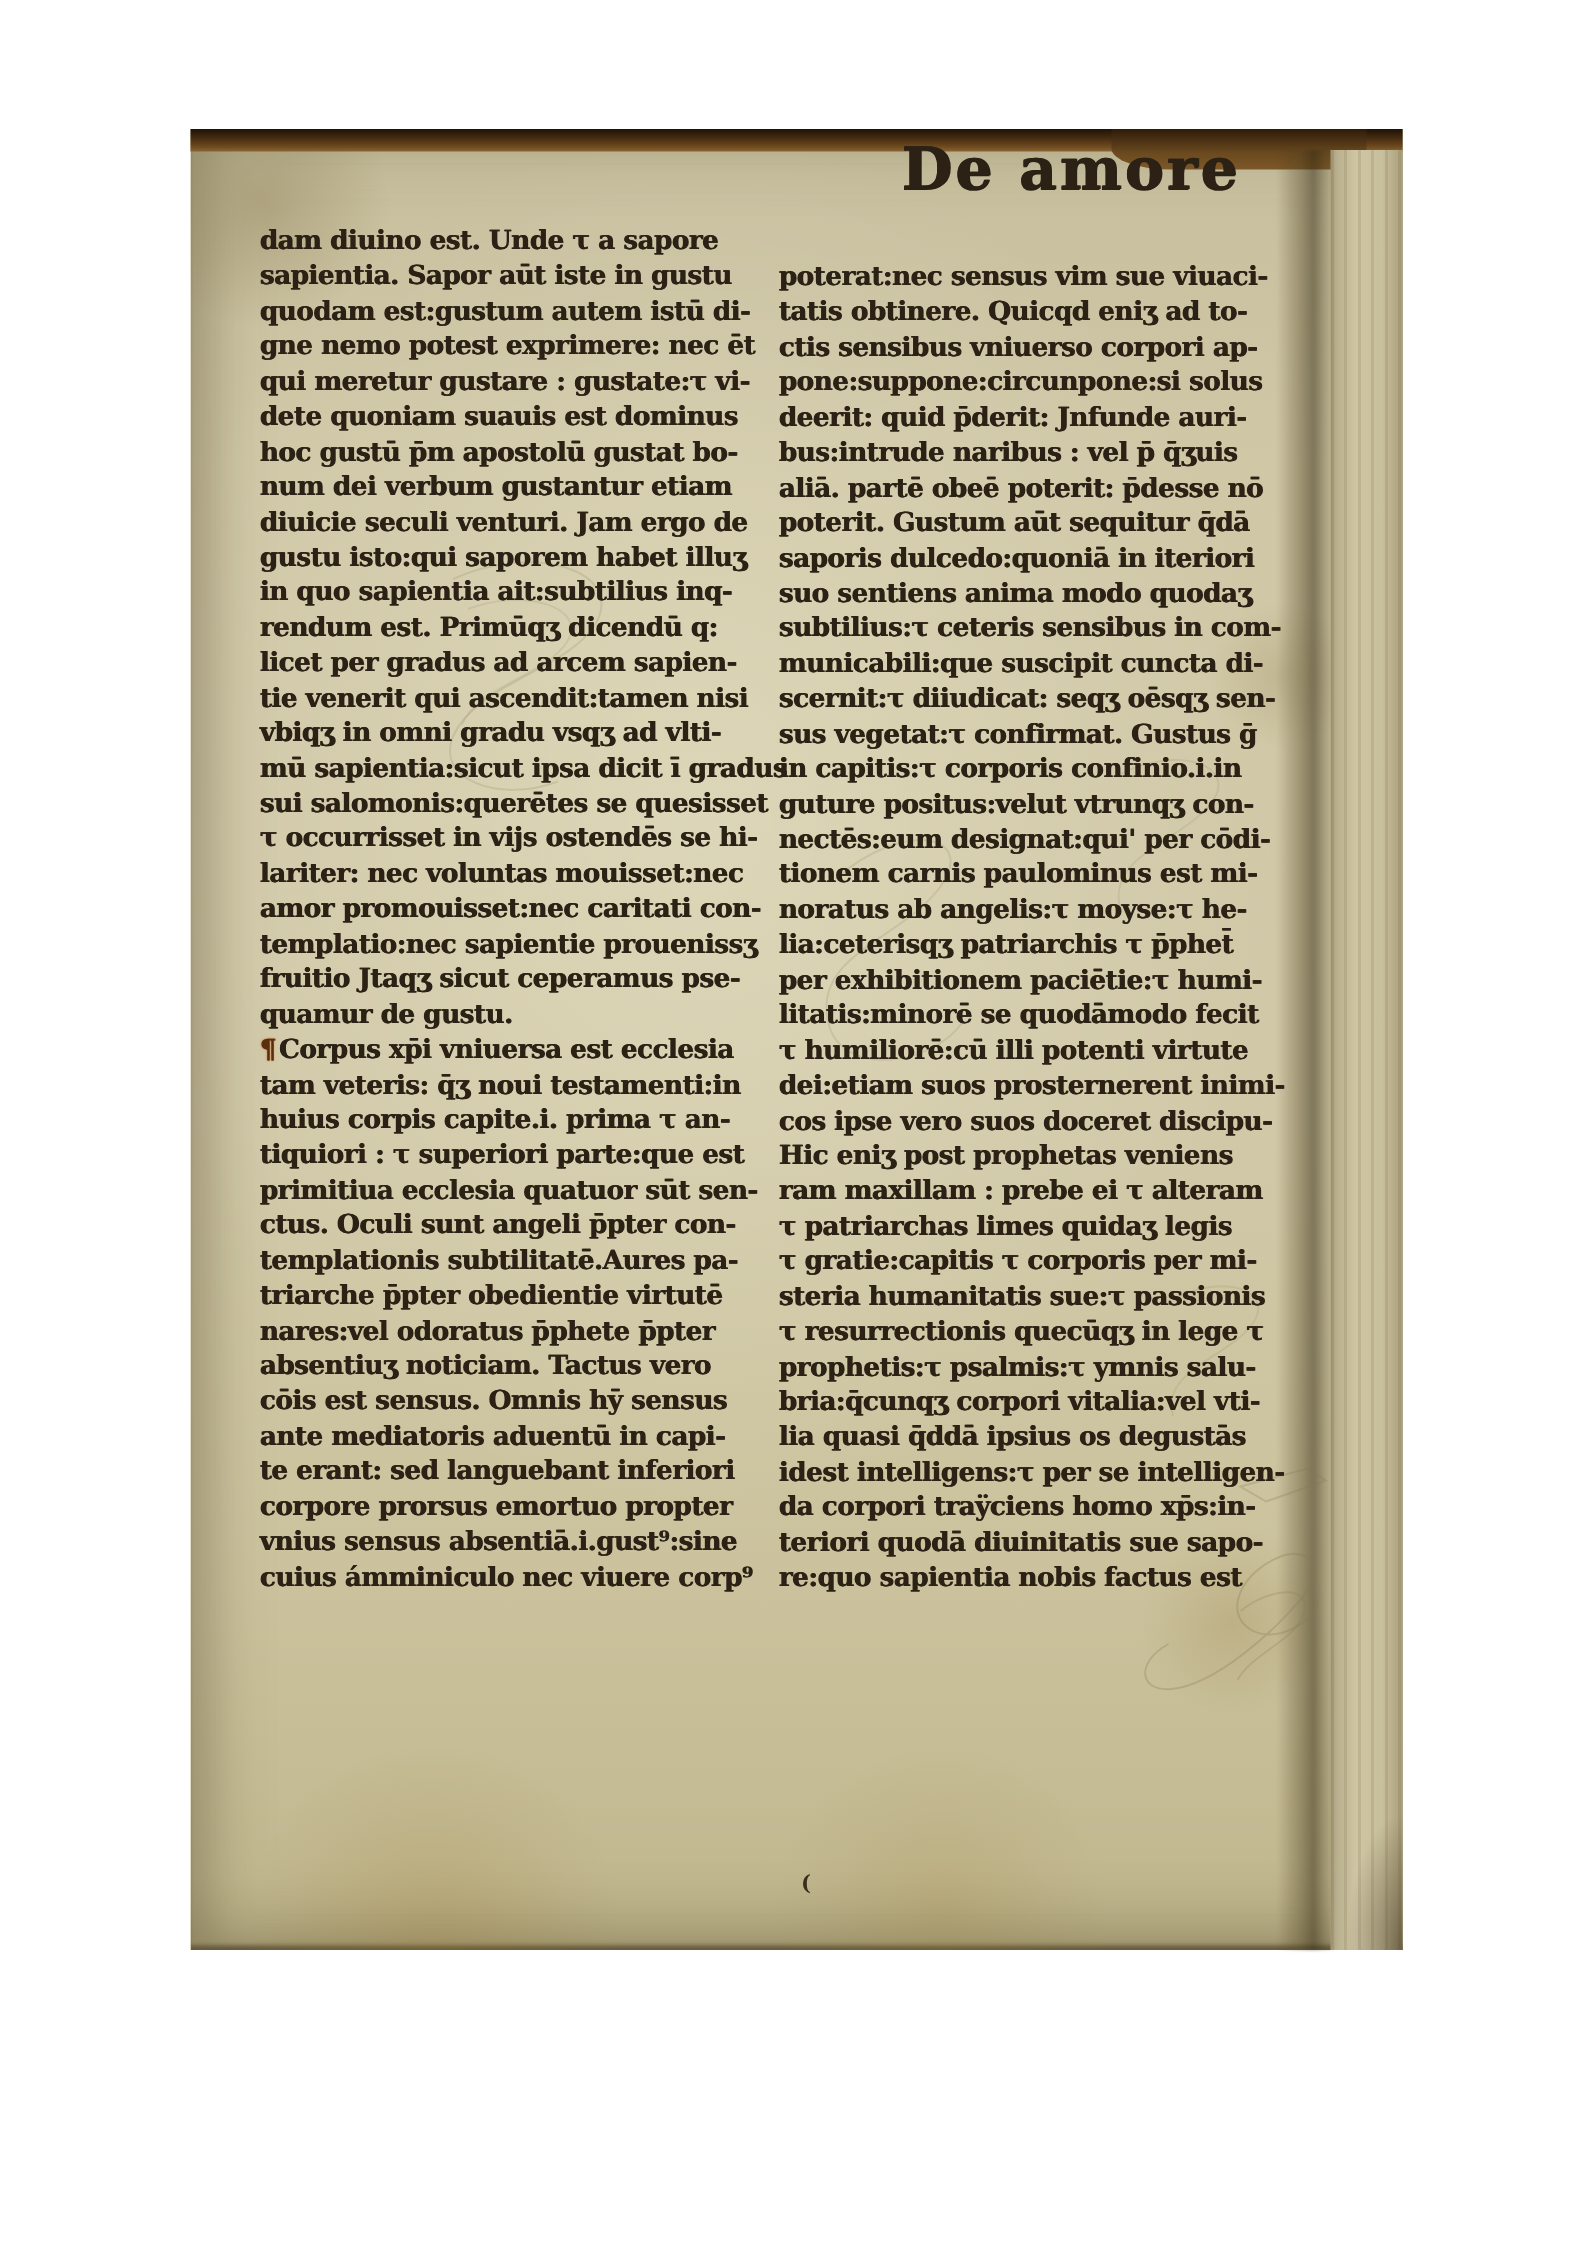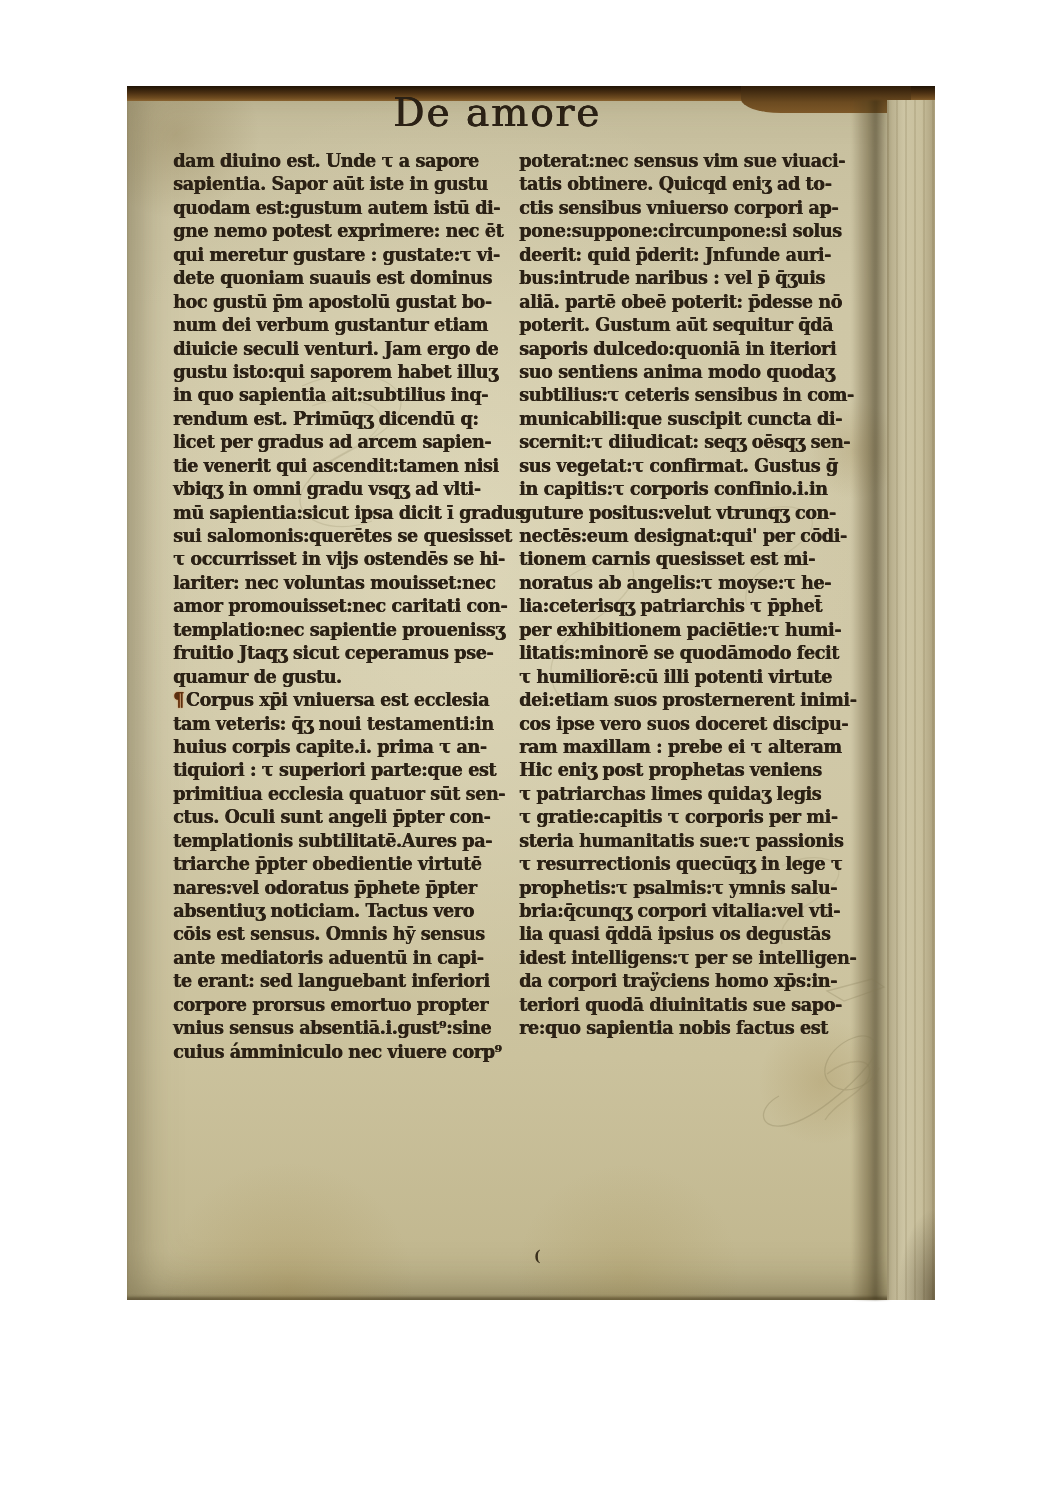--- a/index.html
+++ b/index.html
@@ -33,29 +33,29 @@
   .fore-edge::after{content:"";position:absolute;right:0;bottom:0;left:0;height:140px;
          background:radial-gradient(ellipse 120% 100% at 100% 100%, rgba(40,28,8,.45), rgba(0,0,0,0) 65%);}
   .gutter{position:absolute;top:14px;right:44px;width:40px;bottom:0;filter:blur(1px);
          background:linear-gradient(90deg, rgba(70,58,28,0) 0%, rgba(78,64,32,.38) 40%,
                     rgba(52,42,18,.52) 62%, rgba(80,68,38,.22) 85%, rgba(0,0,0,0) 100%);}
   
   .flourishes{position:absolute;inset:0;pointer-events:none;opacity:.55;}
   .flourishes path{fill:none;stroke:#847a55;stroke-width:1.3;}
   
   .content{position:absolute;inset:0;color:#2b2115;}
-  .running-title{position:absolute;left:40px;top:4px;width:660px;text-align:center;
-         font-size:39px;font-weight:400;letter-spacing:2px;
+  .running-title{position:absolute;left:40px;top:4px;width:660px;text-align:right;
+         font-size:39px;font-weight:700;letter-spacing:2px;
          text-shadow:.8px 0 0 currentColor, 0 .4px 0 currentColor;}
   .col{position:absolute;top:63px;width:346px;}
   .tline{height:23.45px;line-height:23.45px;font-size:17.6px;font-weight:700;
          letter-spacing:-.4px;white-space:nowrap;
          text-shadow:.45px 0 0 currentColor;}
   .col-left{left:46px;}
-  .col-right{left:392px;}
+  .col-right{left:392px;margin-top:24px;}
   .pilcrow{color:#5a2f10;text-shadow:0 0 1.5px #c96a2a, .45px 0 0 #5a2f10;margin-right:2px;}
   .sig-mark{position:absolute;left:407px;top:1162px;font-size:14px;font-weight:700;color:#3a2f1c;}
 </style>
 </head>
 <body>
 
 <div class="stage">
   <div class="photo">
     <div class="stains"></div>
     <div class="board-top"></div>
@@ -127,30 +127,30 @@
           <div class="tline">poterit. Gustum aūt sequitur q̄dā</div>
           <div class="tline">saporis dulcedo:quoniā in iteriori</div>
           <div class="tline">suo sentiens anima modo quodaʒ</div>
           <div class="tline">subtilius:τ ceteris sensibus in com-</div>
           <div class="tline">municabili:que suscipit cuncta di-</div>
           <div class="tline">scernit:τ diiudicat: seqʒ oēsqʒ sen-</div>
           <div class="tline">sus vegetat:τ confirmat. Gustus ḡ</div>
           <div class="tline">in capitis:τ corporis confinio.i.in</div>
           <div class="tline">guture positus:velut vtrunqʒ con-</div>
           <div class="tline">nectēs:eum designat:qui' per cōdi-</div>
-          <div class="tline">tionem carnis quesisset est mi-</div>
+          <div class="tline">tionem carnis paulominus est mi-</div>
           <div class="tline">noratus ab angelis:τ moyse:τ he-</div>
           <div class="tline">lia:ceterisqʒ patriarchis τ p̄phet̄</div>
           <div class="tline">per exhibitionem paciētie:τ humi-</div>
           <div class="tline">litatis:minorē se quodāmodo fecit</div>
           <div class="tline">τ humiliorē:cū illi potenti virtute</div>
           <div class="tline">dei:etiam suos prosternerent inimi-</div>
           <div class="tline">cos ipse vero suos doceret discipu-</div>
+          <div class="tline">Hic eniʒ post prophetas veniens</div>
           <div class="tline">ram maxillam : prebe ei τ alteram</div>
-          <div class="tline">Hic eniʒ post prophetas veniens</div>
           <div class="tline">τ patriarchas limes quidaʒ legis</div>
           <div class="tline">τ gratie:capitis τ corporis per mi-</div>
           <div class="tline">steria humanitatis sue:τ passionis</div>
           <div class="tline">τ resurrectionis quecūqʒ in lege τ</div>
           <div class="tline">prophetis:τ psalmis:τ ymnis salu-</div>
           <div class="tline">bria:q̄cunqʒ corpori vitalia:vel vti-</div>
           <div class="tline">lia quasi q̄ddā ipsius os degustās</div>
           <div class="tline">idest intelligens:τ per se intelligen-</div>
           <div class="tline">da corpori traÿciens homo xp̄s:in-</div>
           <div class="tline">teriori quodā diuinitatis sue sapo-</div>

